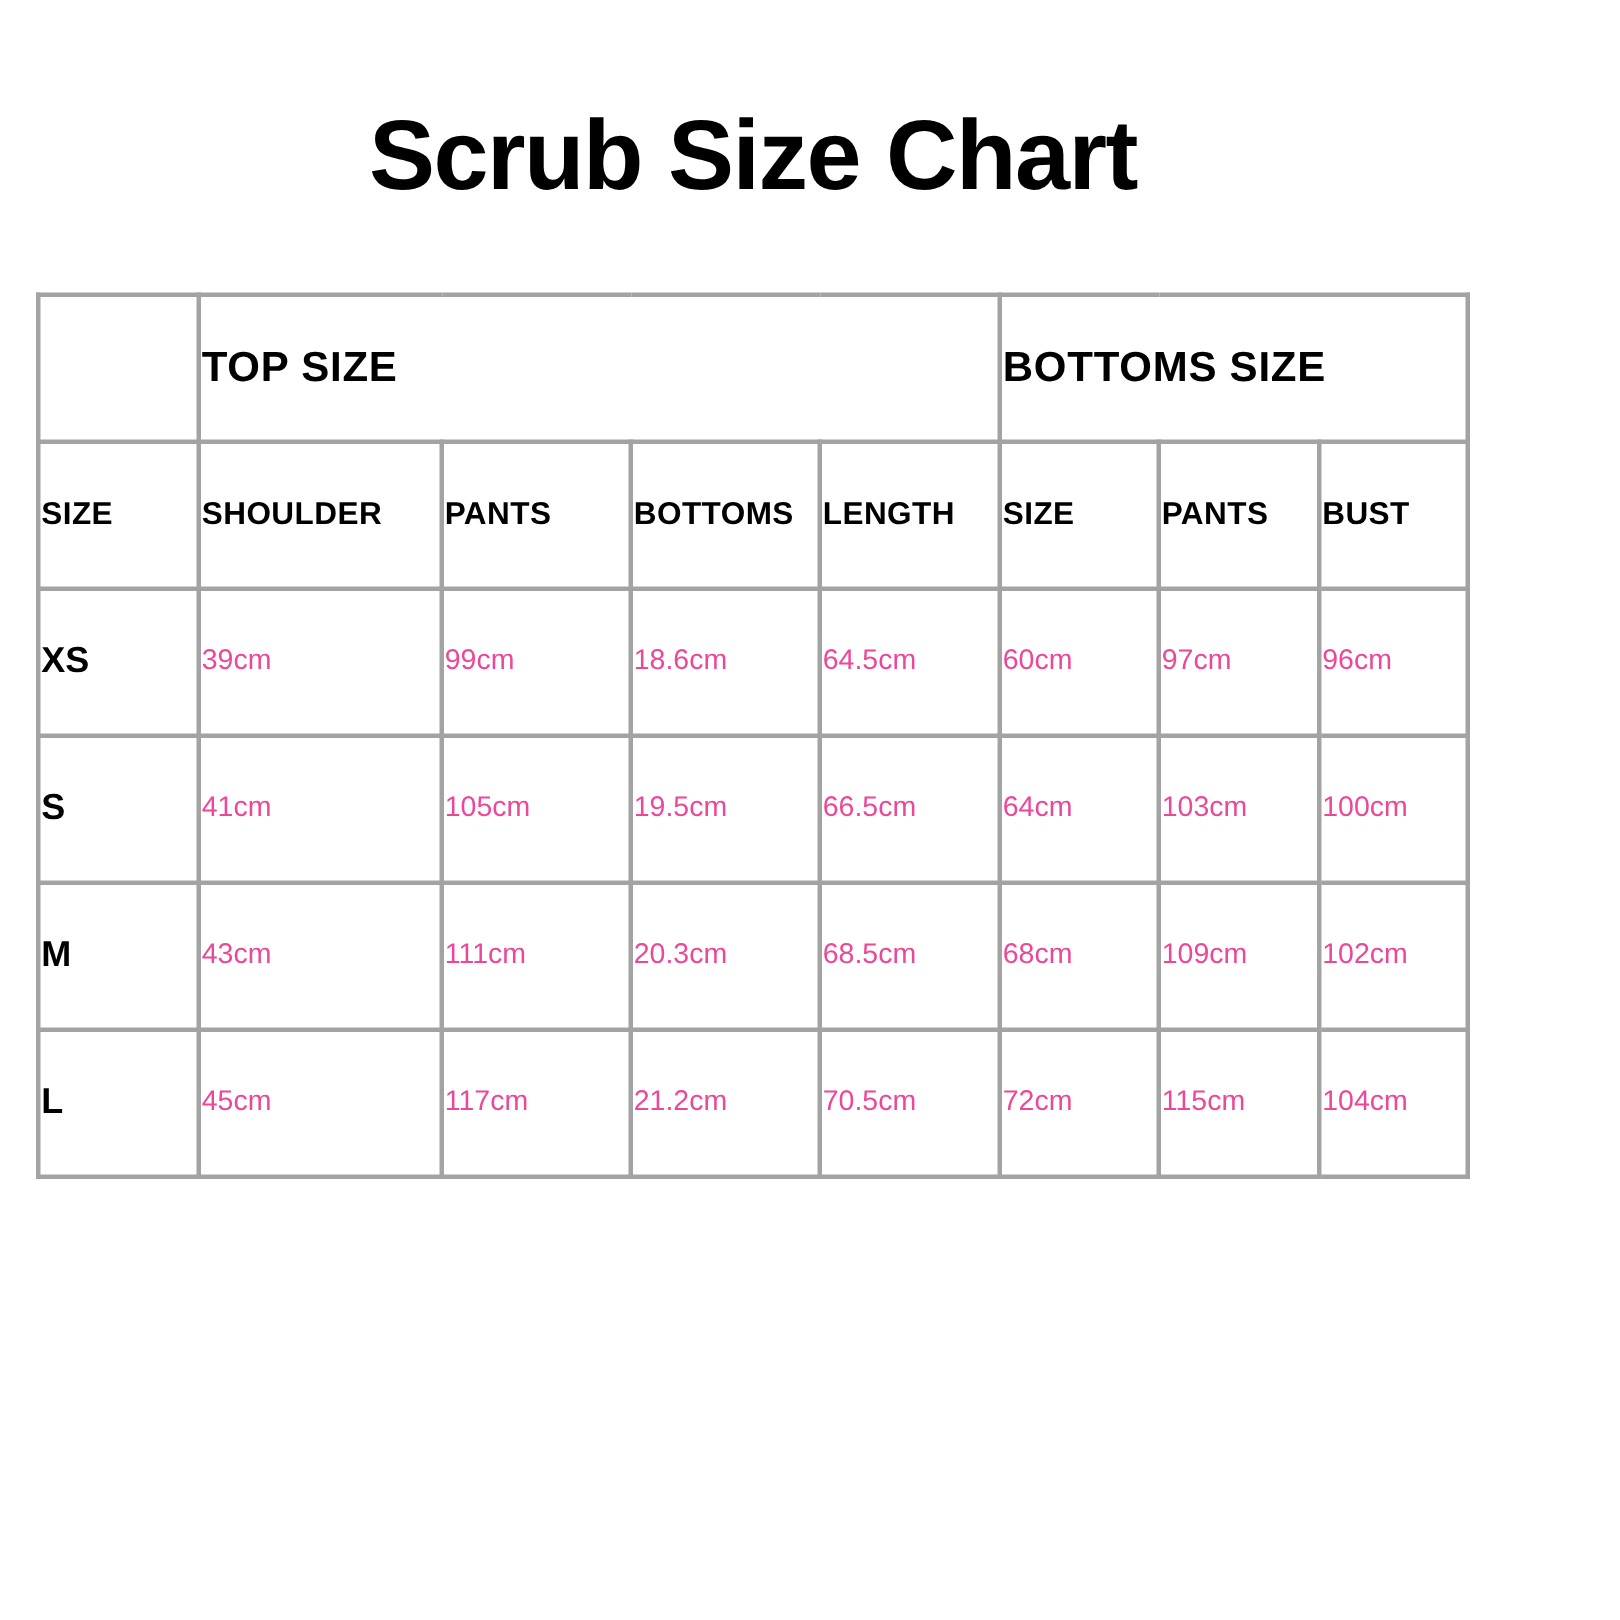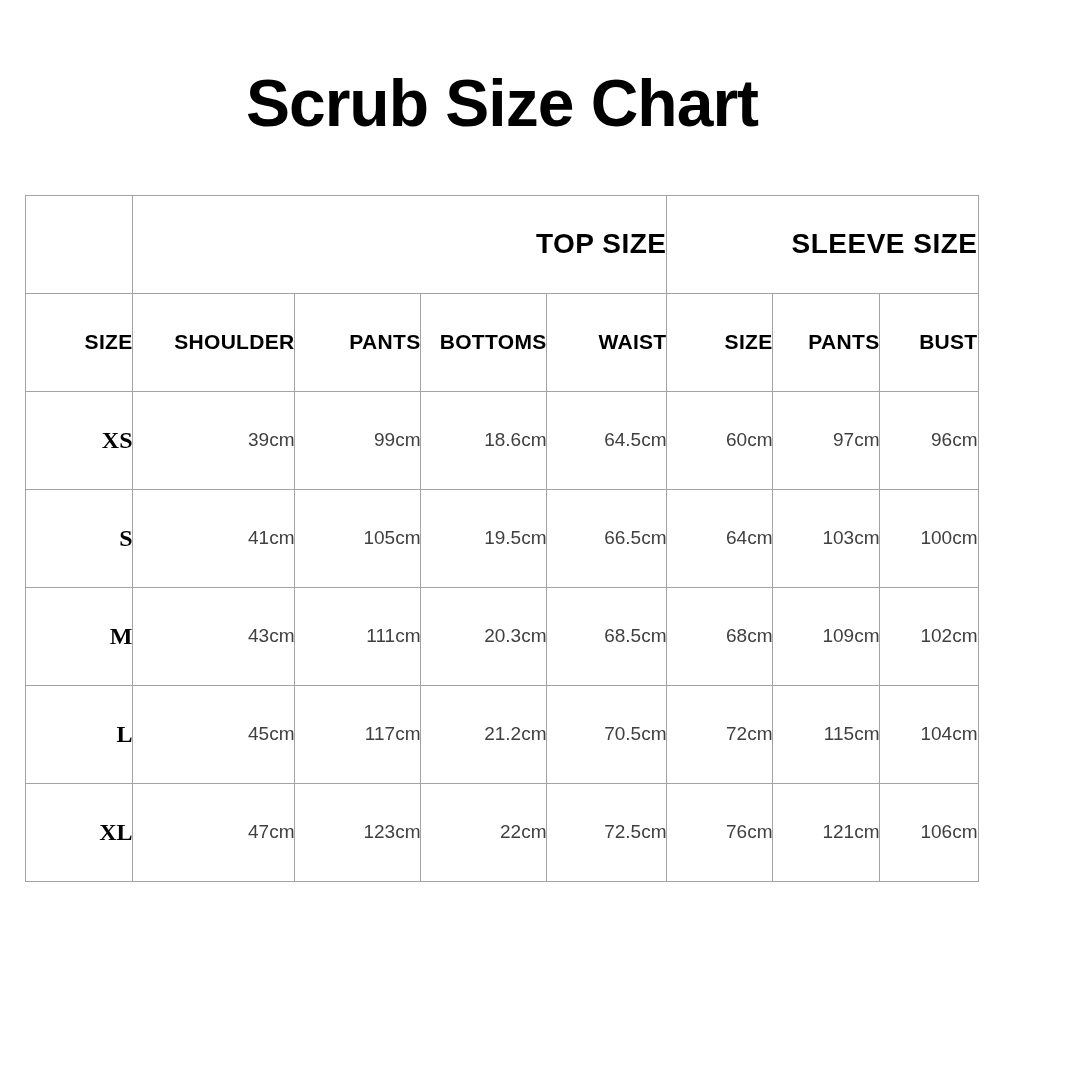--- a/index.html
+++ b/index.html
@@ -30,48 +30,47 @@
     color: #000000;
   }
   table.size-chart {
     border-collapse: collapse;
     table-layout: fixed;
     width: 952px;
     margin: 50px auto 0 auto;
     background: #ffffff;
   }
   table.size-chart td, table.size-chart th {
-    border: 1px solid #a3a3a3;
-    text-align: right;
+    border: 3px solid #a3a3a3;
+    text-align: left;
     vertical-align: middle;
     padding: 0;
     overflow: hidden;
   }
   tr.group-header-row { height: 98px; }
   tr.column-header-row { height: 98px; }
   tr.data-row { height: 98px; }
   th.group-header {
     font-size: 28px;
     font-weight: 700;
     letter-spacing: 0.5px;
   }
   th.col-header {
     font-size: 21px;
     font-weight: 700;
     letter-spacing: 0.3px;
   }
   td.size-label {
     font-size: 24px;
     font-weight: 700;
-    font-family: Liberation Serif, serif;
   }
   td.measurement-cell {
     font-size: 19px;
     font-weight: 400;
-    color: #404040;
+    color: #ec4899;
   }
 </style>
 </head>
 <body>
 
 <div class="page">
 
   <h1 class="title">Scrub Size Chart</h1>
 
   <table class="size-chart">
@@ -82,28 +81,28 @@
       <col style="width:126px">
       <col style="width:120px">
       <col style="width:106px">
       <col style="width:107px">
       <col style="width:98px">
     </colgroup>
     <thead>
       <tr class="group-header-row">
         <th class="group-header"></th>
         <th class="group-header" colspan="4">TOP SIZE</th>
-        <th class="group-header" colspan="3">SLEEVE SIZE</th>
+        <th class="group-header" colspan="3">BOTTOMS SIZE</th>
       </tr>
       <tr class="column-header-row">
         <th class="col-header">SIZE</th>
         <th class="col-header">SHOULDER</th>
         <th class="col-header">PANTS</th>
         <th class="col-header">BOTTOMS</th>
-        <th class="col-header">WAIST</th>
+        <th class="col-header">LENGTH</th>
         <th class="col-header">SIZE</th>
         <th class="col-header">PANTS</th>
         <th class="col-header">BUST</th>
       </tr>
     </thead>
     <tbody id="size-rows">
         <tr class="data-row">
           <td class="size-label">XS</td>
           <td class="measurement-cell">39cm</td>
           <td class="measurement-cell">99cm</td>
@@ -136,26 +135,16 @@
         <tr class="data-row">
           <td class="size-label">L</td>
           <td class="measurement-cell">45cm</td>
           <td class="measurement-cell">117cm</td>
           <td class="measurement-cell">21.2cm</td>
           <td class="measurement-cell">70.5cm</td>
           <td class="measurement-cell">72cm</td>
           <td class="measurement-cell">115cm</td>
           <td class="measurement-cell">104cm</td>
         </tr>
-        <tr class="data-row">
-          <td class="size-label">XL</td>
-          <td class="measurement-cell">47cm</td>
-          <td class="measurement-cell">123cm</td>
-          <td class="measurement-cell">22cm</td>
-          <td class="measurement-cell">72.5cm</td>
-          <td class="measurement-cell">76cm</td>
-          <td class="measurement-cell">121cm</td>
-          <td class="measurement-cell">106cm</td>
-        </tr>
       </tbody>
   </table>
 
 </div>
 
 </body></html>

